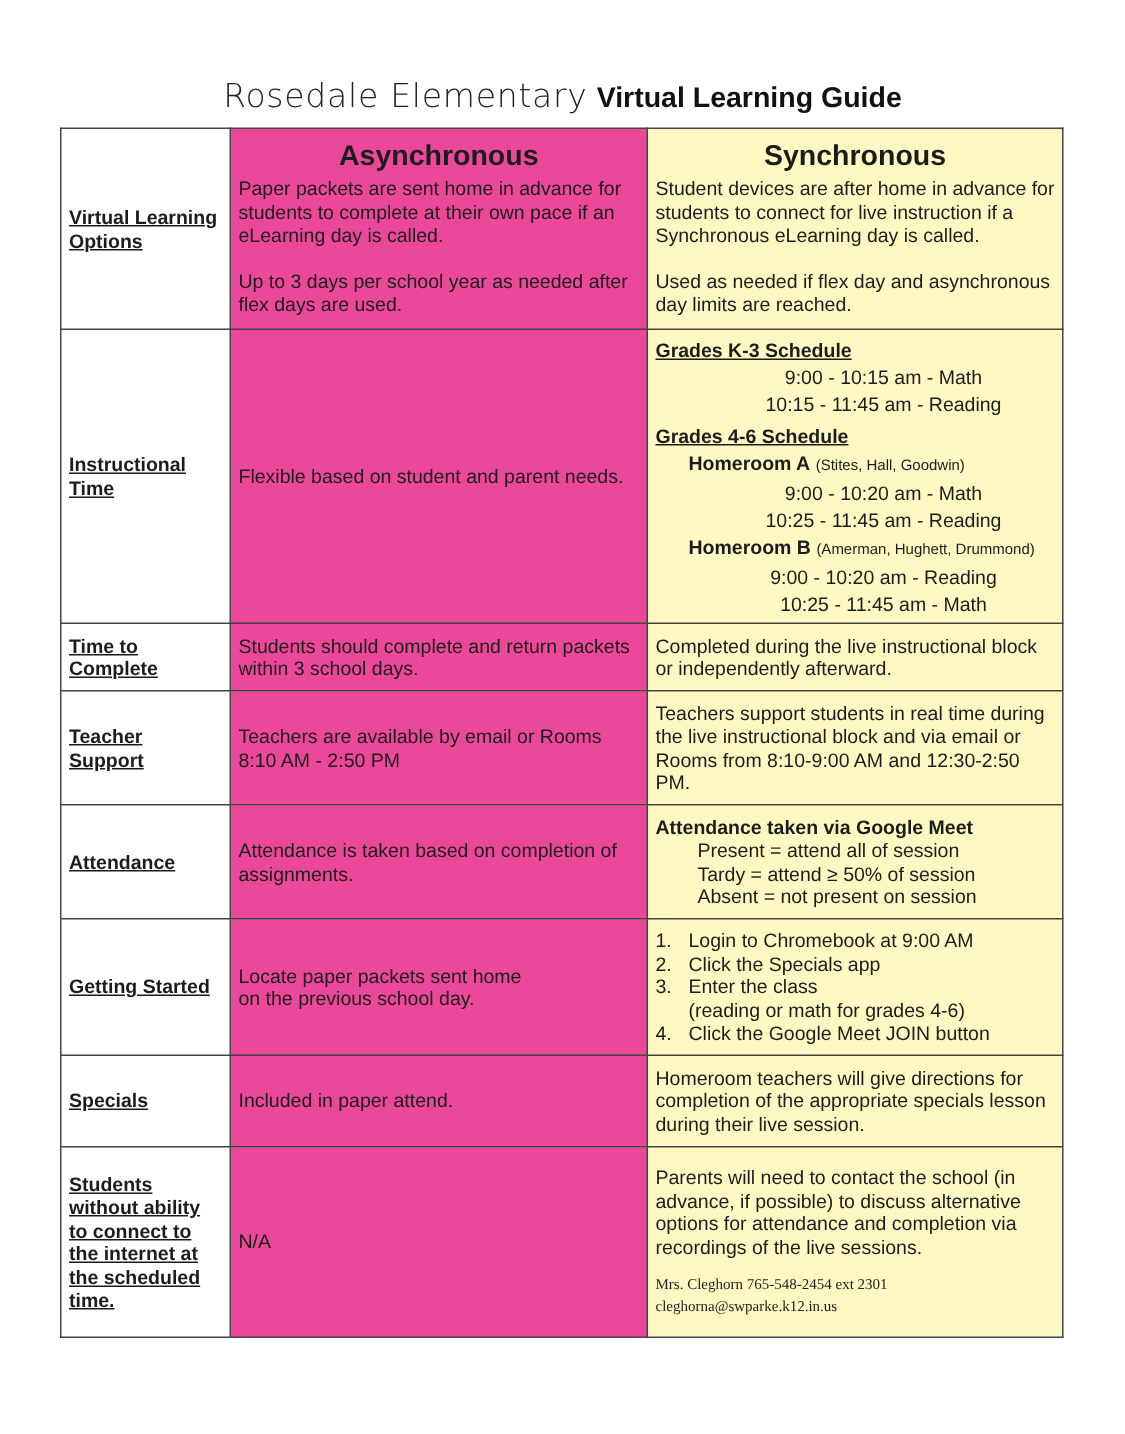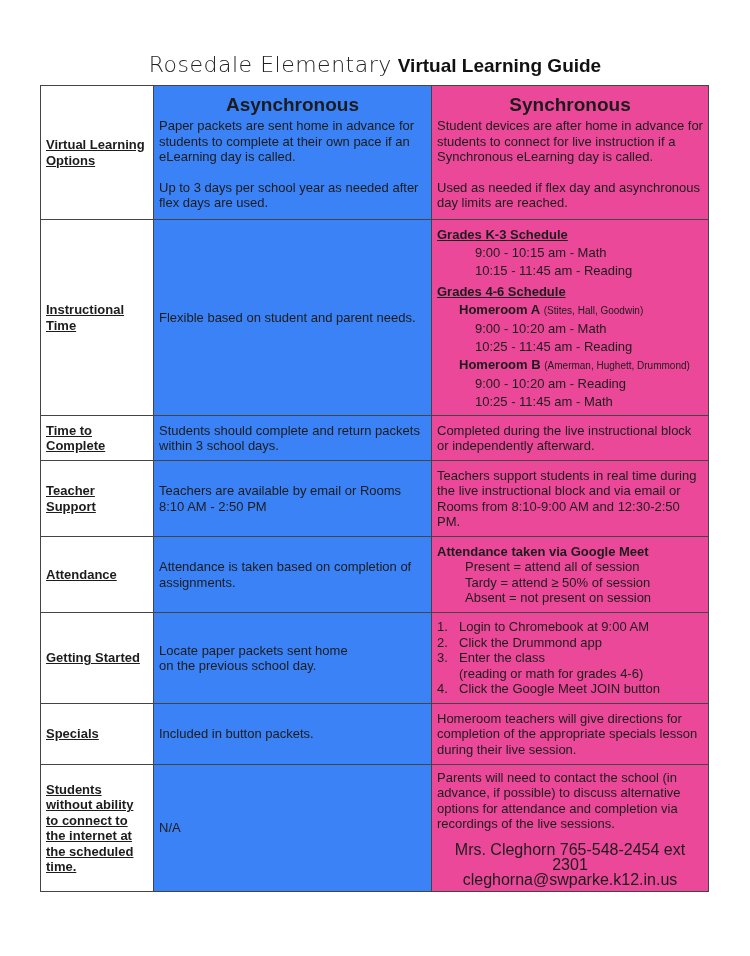--- a/index.html
+++ b/index.html
@@ -3,37 +3,37 @@
 <meta charset="utf-8">
 <style>
   html, body { margin:0; padding:0; background:#ffffff; }
   body { width:750px; height:956px; position:relative; font-family:"Liberation Sans", sans-serif; color:#1c1c1c; overflow:hidden; }
   .title { position:absolute; top:52px; left:0; width:750px; text-align:center; height:34px; white-space:nowrap; }
   .title .school { font-family:"DejaVu Sans", sans-serif; font-weight:200; font-size:22px; letter-spacing:0.5px; color:#222; font-style:normal; }
   .title .guide { font-family:"Liberation Sans", sans-serif; font-weight:bold; font-size:19px; color:#111; margin-left:6px; }
   table.guide { position:absolute; top:85px; left:40px; width:668px; border-collapse:collapse; table-layout:fixed; }
   table.guide td { border:1px solid #444; vertical-align:middle; padding:0 5px; font-size:13px; line-height:15.5px; }
   td.lbl { background:#ffffff; font-weight:bold; width:102px; padding-left:6px;text-decoration:underline; }
-  td.asy { background:#3b82f6; width:267px; }
-  td.syn { background:#ec4899; width:266px; }
+  td.asy { background:#ec4899; width:267px; }
+  td.syn { background:#fef9c3; width:266px; }
   table.guide tr + tr td.asy, table.guide tr + tr td.syn { }
   .colhead { font-weight:bold; font-size:19px; text-align:center; line-height:22px; margin-top:8px; margin-bottom:2px; }
   .p { margin:0; }
   .gap { height:15px; }
   .sched-h { font-weight:bold; text-decoration:underline; margin-top:2px; }
   .ind1 { padding-left:22px; }
-  .ind2 { padding-left:38px; }
+  .ind2 { padding-left:38px;text-align:center; }
   .hr-name { font-weight:bold; }
   .small { font-size:10px; font-weight:normal;margin-top:26px; }
   .att-h { font-weight:bold; }
   .att-item { padding-left:28px; }
   ol.steps { margin:0; padding-left:0; list-style:none; }
   ol.steps li { display:flex; }
   ol.steps .num { width:22px; flex:none; }
-  .contact { text-align:center; font-size:16px; margin-top:10px; line-height:15px; }
+  .contact { font-size:10px; margin-top:10px; line-height:15px;font-family:Liberation Serif, serif; }
   td.small-lbl { font-size:11.5px; line-height:14.5px; }
 </style>
 </head>
 <body>
 
 <div class="title">
   <span class="school">Rosedale Elementary</span><span class="guide">Virtual Learning Guide</span>
 </div>
 
 <table class="guide">
@@ -105,41 +105,41 @@
       <div>on the previous school day.</div>
     </td>
     <td class="syn">
       <ol class="steps">
         <li>
               <span class="num">1.</span>
               <span>Login to Chromebook at 9:00 AM</span>
             </li>
         <li>
               <span class="num">2.</span>
-              <span>Click the Drummond app</span>
+              <span>Click the Specials app</span>
             </li>
         <li>
               <span class="num">3.</span>
               <span>Enter the class</span>
             </li>
         <li>
               <span class="num"></span>
               <span>(reading or math for grades 4-6)</span>
             </li>
         <li>
               <span class="num">4.</span>
               <span>Click the Google Meet JOIN button</span>
             </li>
       </ol>
     </td>
   </tr>
 
   <tr style="height:61px">
     <td class="lbl">Specials</td>
-    <td class="asy">Included in button packets.</td>
+    <td class="asy">Included in paper attend.</td>
     <td class="syn">Homeroom teachers will give directions for completion of the appropriate specials lesson during their live session.</td>
   </tr>
 
   <tr style="height:127px">
     <td class="lbl small-lbl">Students without ability to connect to the internet at the scheduled time.</td>
     <td class="asy">N/A</td>
     <td class="syn">
       <div>Parents will need to contact the school (in advance, if possible) to discuss alternative options for attendance and completion via recordings of the live sessions.</div>
       <div class="contact">
         <div>Mrs. Cleghorn 765-548-2454 ext 2301</div>

